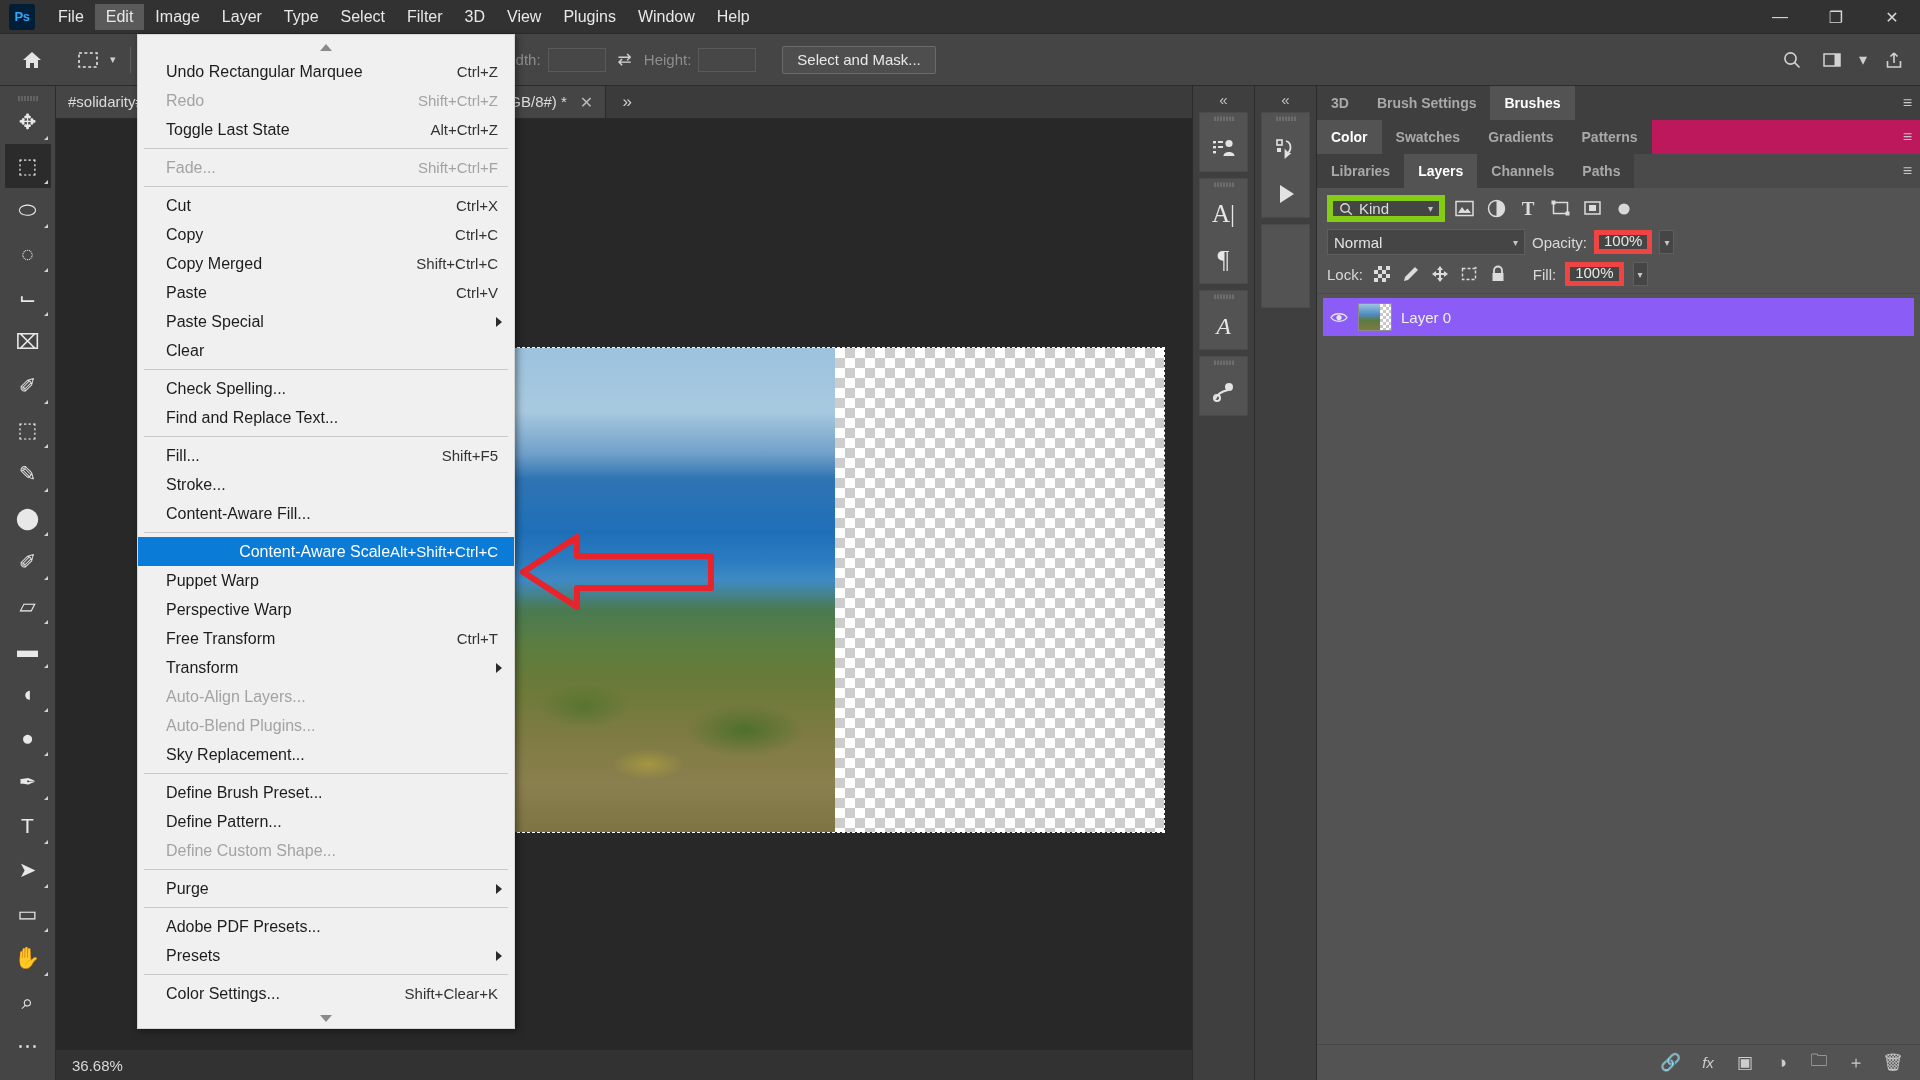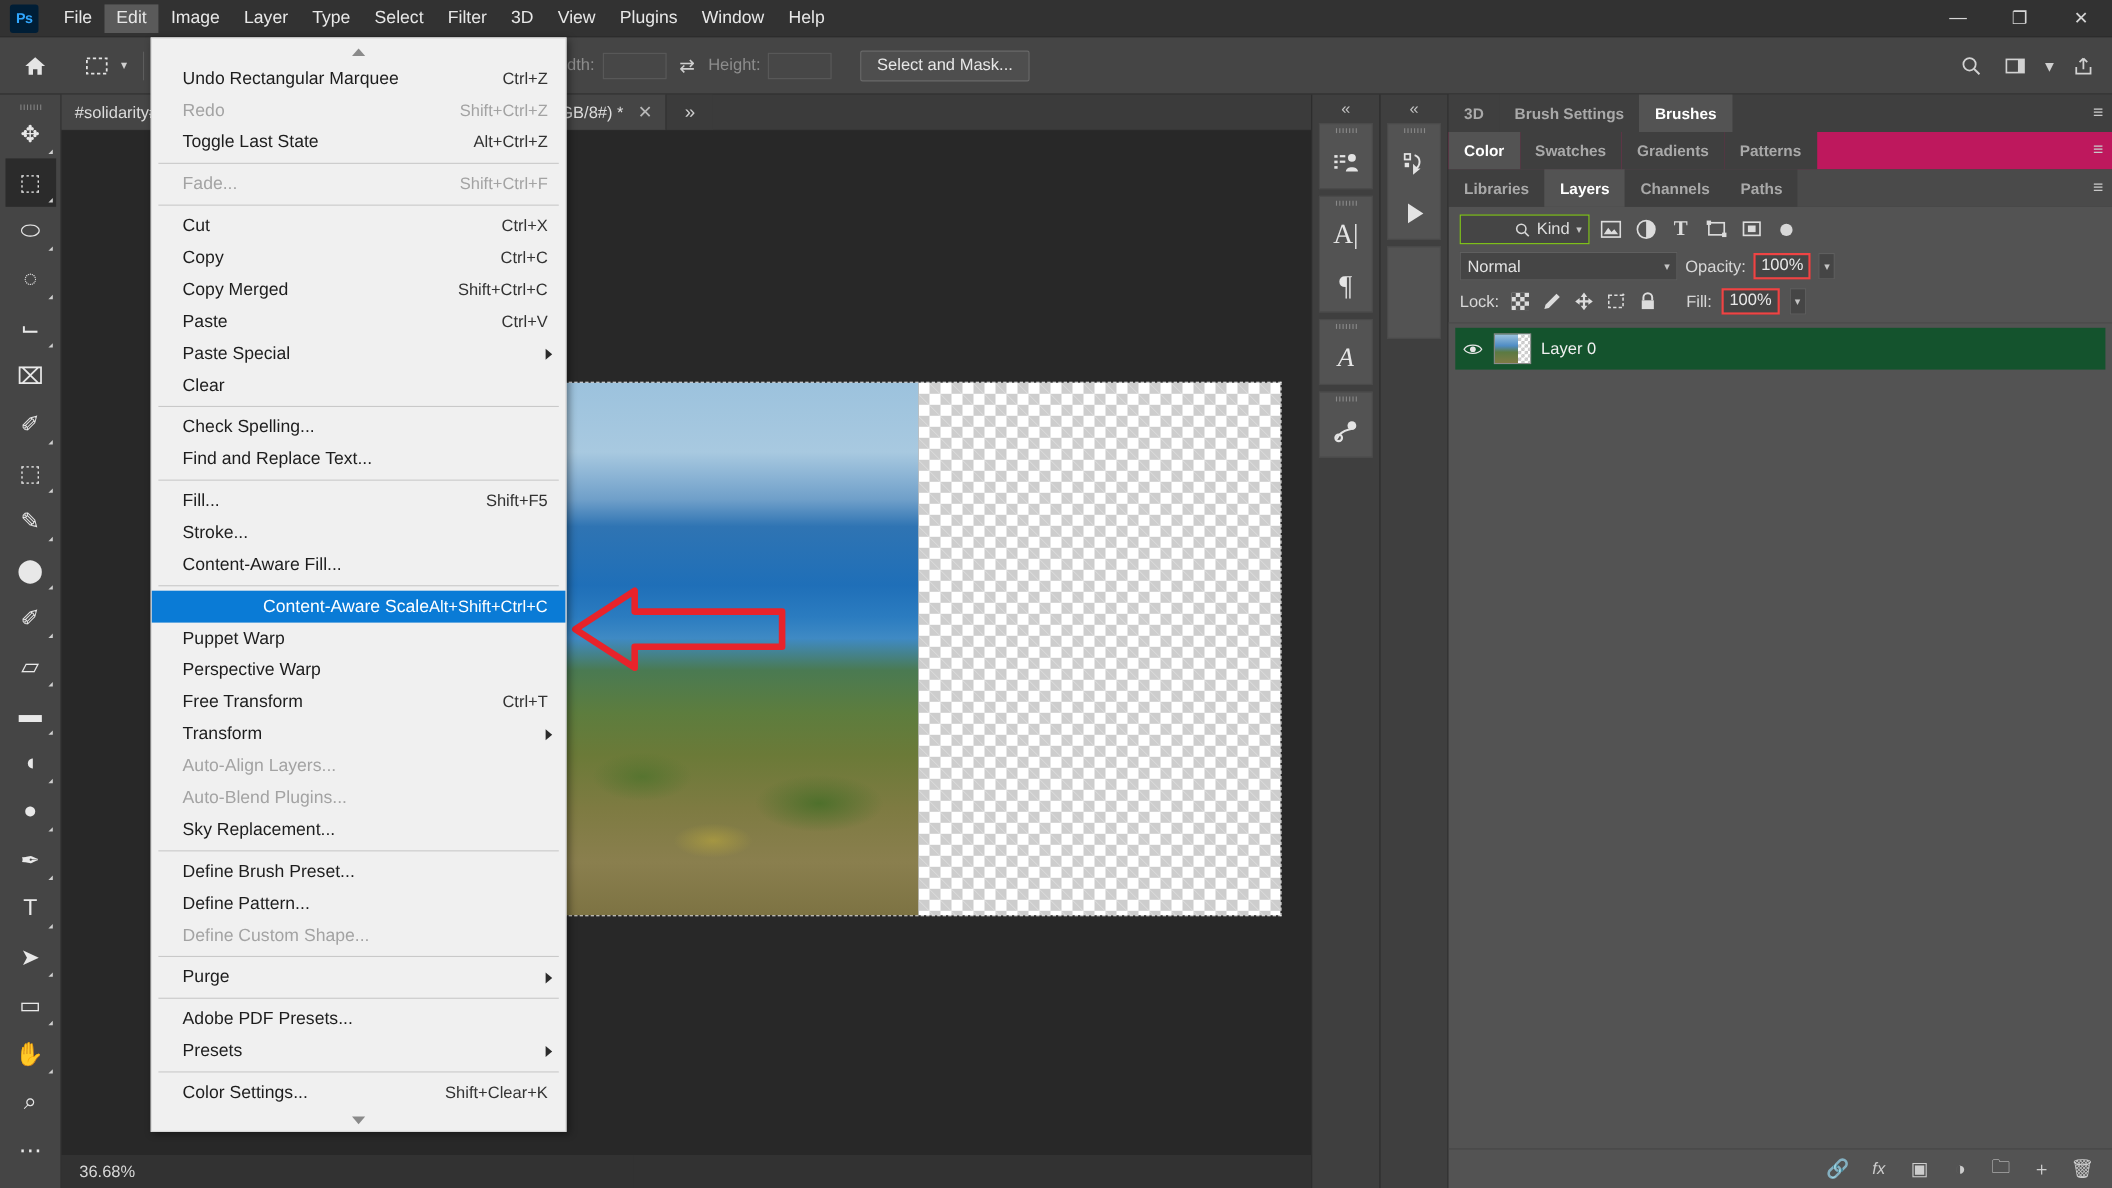--- a/index.html
+++ b/index.html
@@ -189,42 +189,42 @@
   .ptab.active { background: #535353; color: #ffffff; }
   .tabmenu {
     position: absolute; right: 8px; top: 50%; transform: translateY(-50%);
     color: #c8c8c8; font-size: 16px; line-height: 1;
   }
   .panel-body { background: #535353; flex: 1; display: flex; flex-direction: column; }
   .filterrow {
     display: flex; align-items: center; gap: 6px; padding: 7px 10px 6px 10px;
   }
   .kind-select {
-    background: #454545; border: 1px solid #84cc16; height: 27px;
+    background: #454545; border: 6px solid #84cc16; height: 27px;
     display: flex; align-items: center; gap: 6px; padding: 0 6px;
-    color: #dedede; font-size: 15px; width: 118px; justify-content: flex-end;
+    color: #dedede; font-size: 15px; width: 118px; justify-content: space-between;
   }
   .fic { width: 26px; height: 26px; display: flex; align-items: center; justify-content: center; color: #dcdcdc; }
   .blendrow { display: flex; align-items: center; gap: 7px; padding: 1px 10px 5px 10px; }
   .blend-select {
     background: #454545; border: 1px solid #5f5f5f; height: 26px; width: 198px;
     display: flex; align-items: center; justify-content: space-between;
     padding: 0 6px; color: #e3e3e3; font-size: 15px;
   }
   .lbl { color: #d8d8d8; font-size: 15px; }
   .numbox {
-    background: #454545; border: 2px solid #ef4444; height: 24px;
+    background: #454545; border: 5px solid #ef4444; height: 24px;
     padding: 0 5px; color: #e8e8e8; font-size: 15px; display: flex;
-    align-items: flex-start; gap: 5px;
+    align-items: flex-end; gap: 5px;
   }
   .lockrow { display: flex; align-items: center; gap: 9px; padding: 2px 10px 7px 10px; }
   .lockic { width: 20px; height: 20px; display: flex; align-items: center; justify-content: center; color: #dcdcdc; }
   .layerlist { flex: 1; background: #535353; border-top: 1px solid #4a4a4a; padding-top: 4px; }
   .layerrow {
-    display: flex; align-items: center; height: 38px; background: #14532d;
+    display: flex; align-items: center; height: 38px; background: #8b5cf6;
     margin: 0 6px; padding: 0 6px; gap: 9px;
   }
   .eyebtn { width: 20px; display: flex; align-items: center; justify-content: center; color: #e0e0e0; }
   .layerthumb {
     width: 34px; height: 28px; border: 1px solid #8c8c8c; position: relative;
     background:
       linear-gradient(to bottom, #9dc3de 0%, #4f8cc4 40%, #5b7a42 62%, #7e7a44 100%);
   }
   .layerthumb::after {
     content: ""; position: absolute; right: 0; top: 0; width: 11px; height: 100%;

